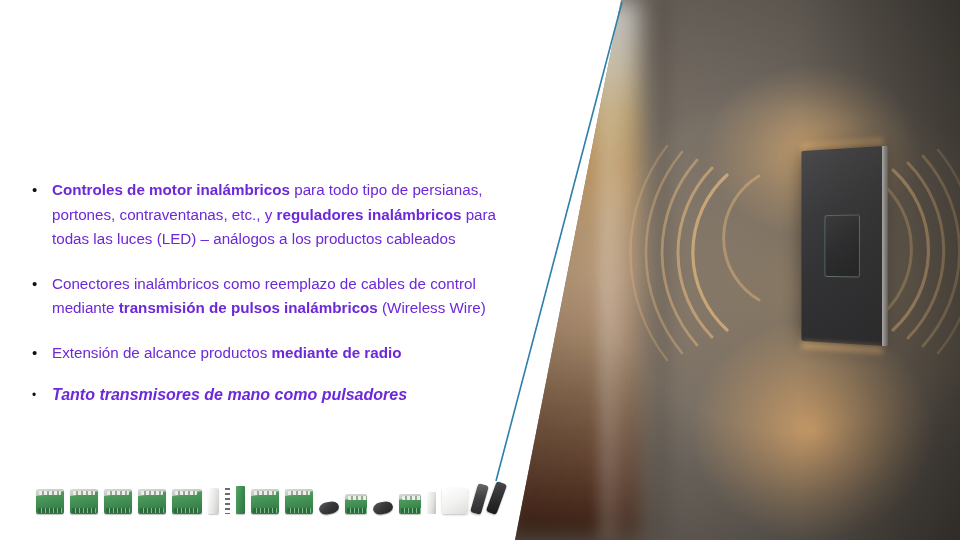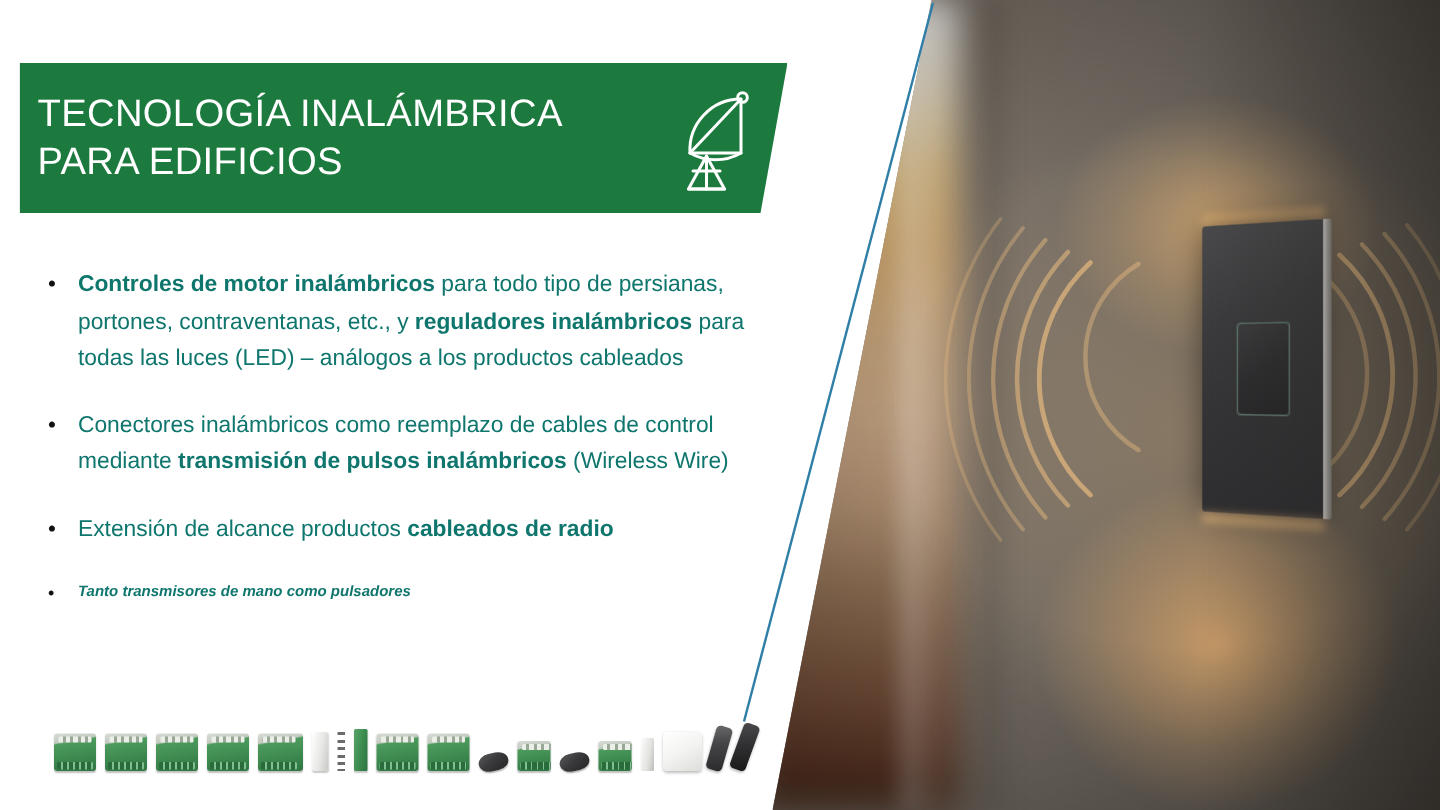--- a/index.html
+++ b/index.html
@@ -147,29 +147,29 @@
   }
   .bullet-marker {
     width: 20px;
     flex: 0 0 20px;
     color: #111111;
     font-size: 15px;
     line-height: 24px;
   }
   .bullet-text {
     flex: 1;
-    color: #0f766e;
+    color: #6d28d9;
     font-size: 15.2px;
     line-height: 24.5px;
   }
   .bullet-text b { font-weight: 700; }
   .bullet.small { margin-top: 6px; }
   .bullet.small .bullet-marker { font-size: 12px; line-height: 20px; }
   .bullet.small .bullet-text {
-    font-size: 10px;
+    font-size: 16px;
     line-height: 20px;
     font-style: italic;
     font-weight: 600;
   }
 
   
   #product-strip {
     position: absolute;
     left: 36px; top: 478px;
     width: 440px; height: 36px;
@@ -292,49 +292,33 @@
     </div>
 
     <div class="photo-rightdark"></div>
     <div class="photo-vignette"></div>
   </div>
 
   <svg id="accent-line" viewBox="0 0 960 540">
     <line x1="622" y1="2" x2="496" y2="481" stroke="#2E7EA8" stroke-width="1.6"></line>
   </svg>
 
-  <div id="title-banner">
-    <div id="title-text">TECNOLOGÍA INALÁMBRICA
-PARA EDIFICIOS</div>
-    <svg id="dish-icon" viewBox="0 0 76 76">
-      <g fill="none" stroke="#ffffff" stroke-width="2" stroke-linecap="round" stroke-linejoin="round">
-        <path d="M57 10 L57 46 L23 46 A34 34 0 0 1 57 10 Z"></path>
-        <path d="M23 46 L57 10"></path>
-        <path d="M23 46 A34 34 0 0 0 57 46"></path>
-        <circle cx="58" cy="9" r="3.2"></circle>
-        <path d="M34 48 L22 70 L46 70 L34 48"></path>
-        <path d="M22 70 L46 70"></path>
-        <path d="M34 48 L34 70"></path>
-        <path d="M25 58 L43 58"></path>
-      </g>
-    </svg>
-  </div>
 
   <div id="bullets">
       <div class="bullet">
         <div class="bullet-marker">•</div>
         <div class="bullet-text"><b>Controles de motor inalámbricos</b><span> para todo tipo de persianas, portones, contraventanas, etc., y </span><b>reguladores inalámbricos</b><span> para todas las luces (LED) – análogos a los productos cableados</span></div>
       </div>
       <div class="bullet">
         <div class="bullet-marker">•</div>
         <div class="bullet-text"><span>Conectores inalámbricos como reemplazo de cables de control mediante </span><b>transmisión de pulsos inalámbricos</b><span> (Wireless Wire)</span></div>
       </div>
       <div class="bullet">
         <div class="bullet-marker">•</div>
-        <div class="bullet-text"><span>Extensión de alcance productos </span><b>cableados de radio</b></div>
+        <div class="bullet-text"><span>Extensión de alcance productos </span><b>mediante de radio</b></div>
       </div>
       <div class="bullet small">
         <div class="bullet-marker">•</div>
         <div class="bullet-text"><span>Tanto transmisores de mano como pulsadores</span></div>
       </div>
     </div>
 
   <div id="product-strip">
       <div class="prod">
         <div class="pcb"></div>

